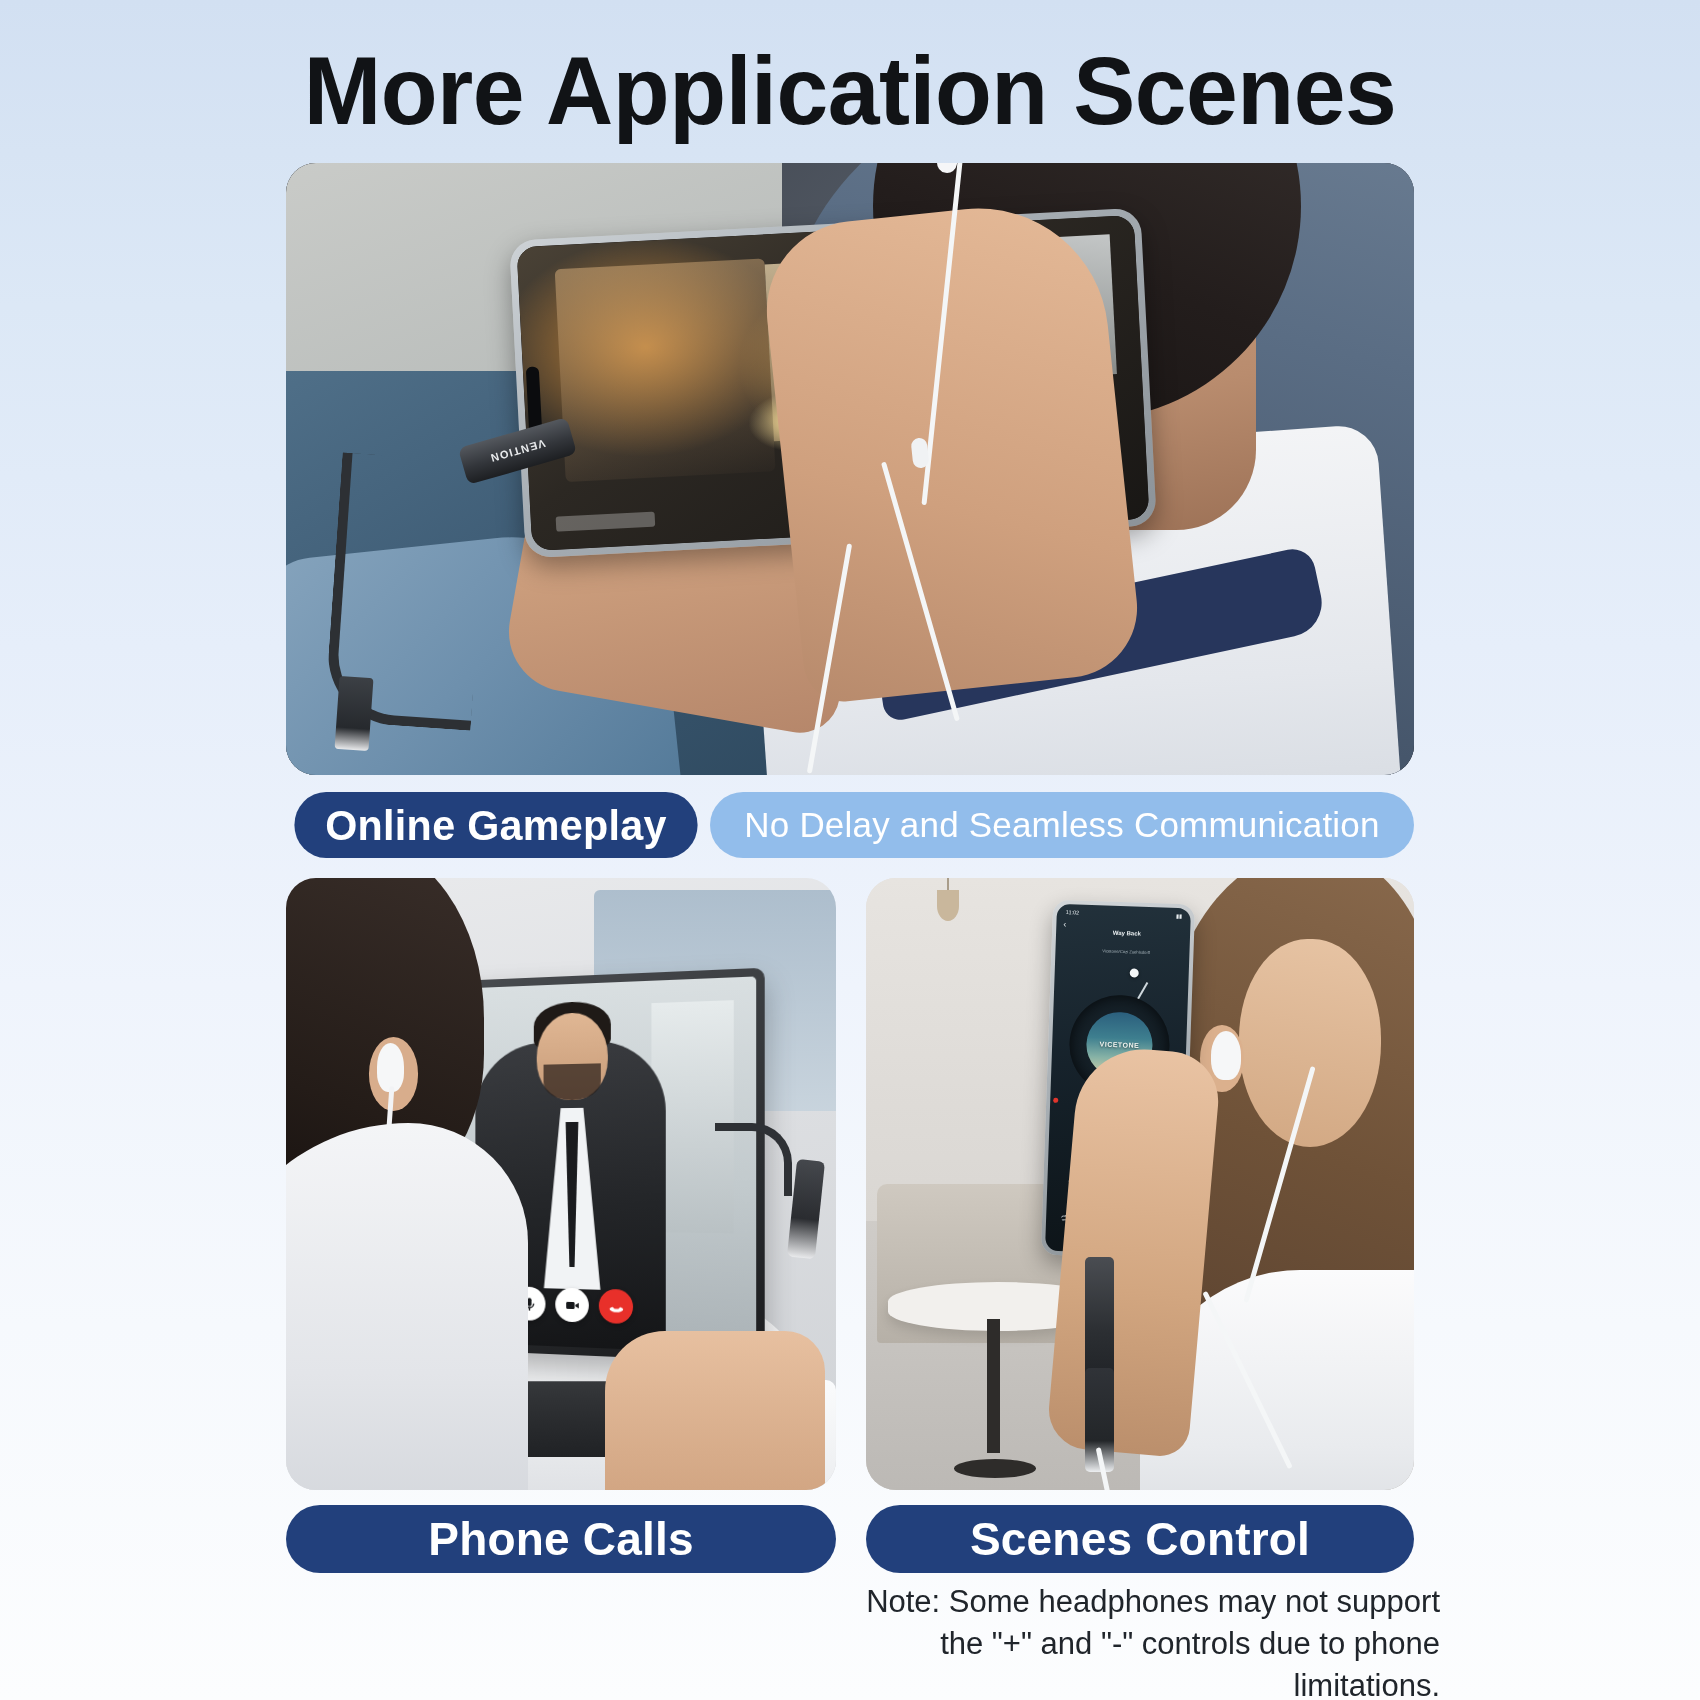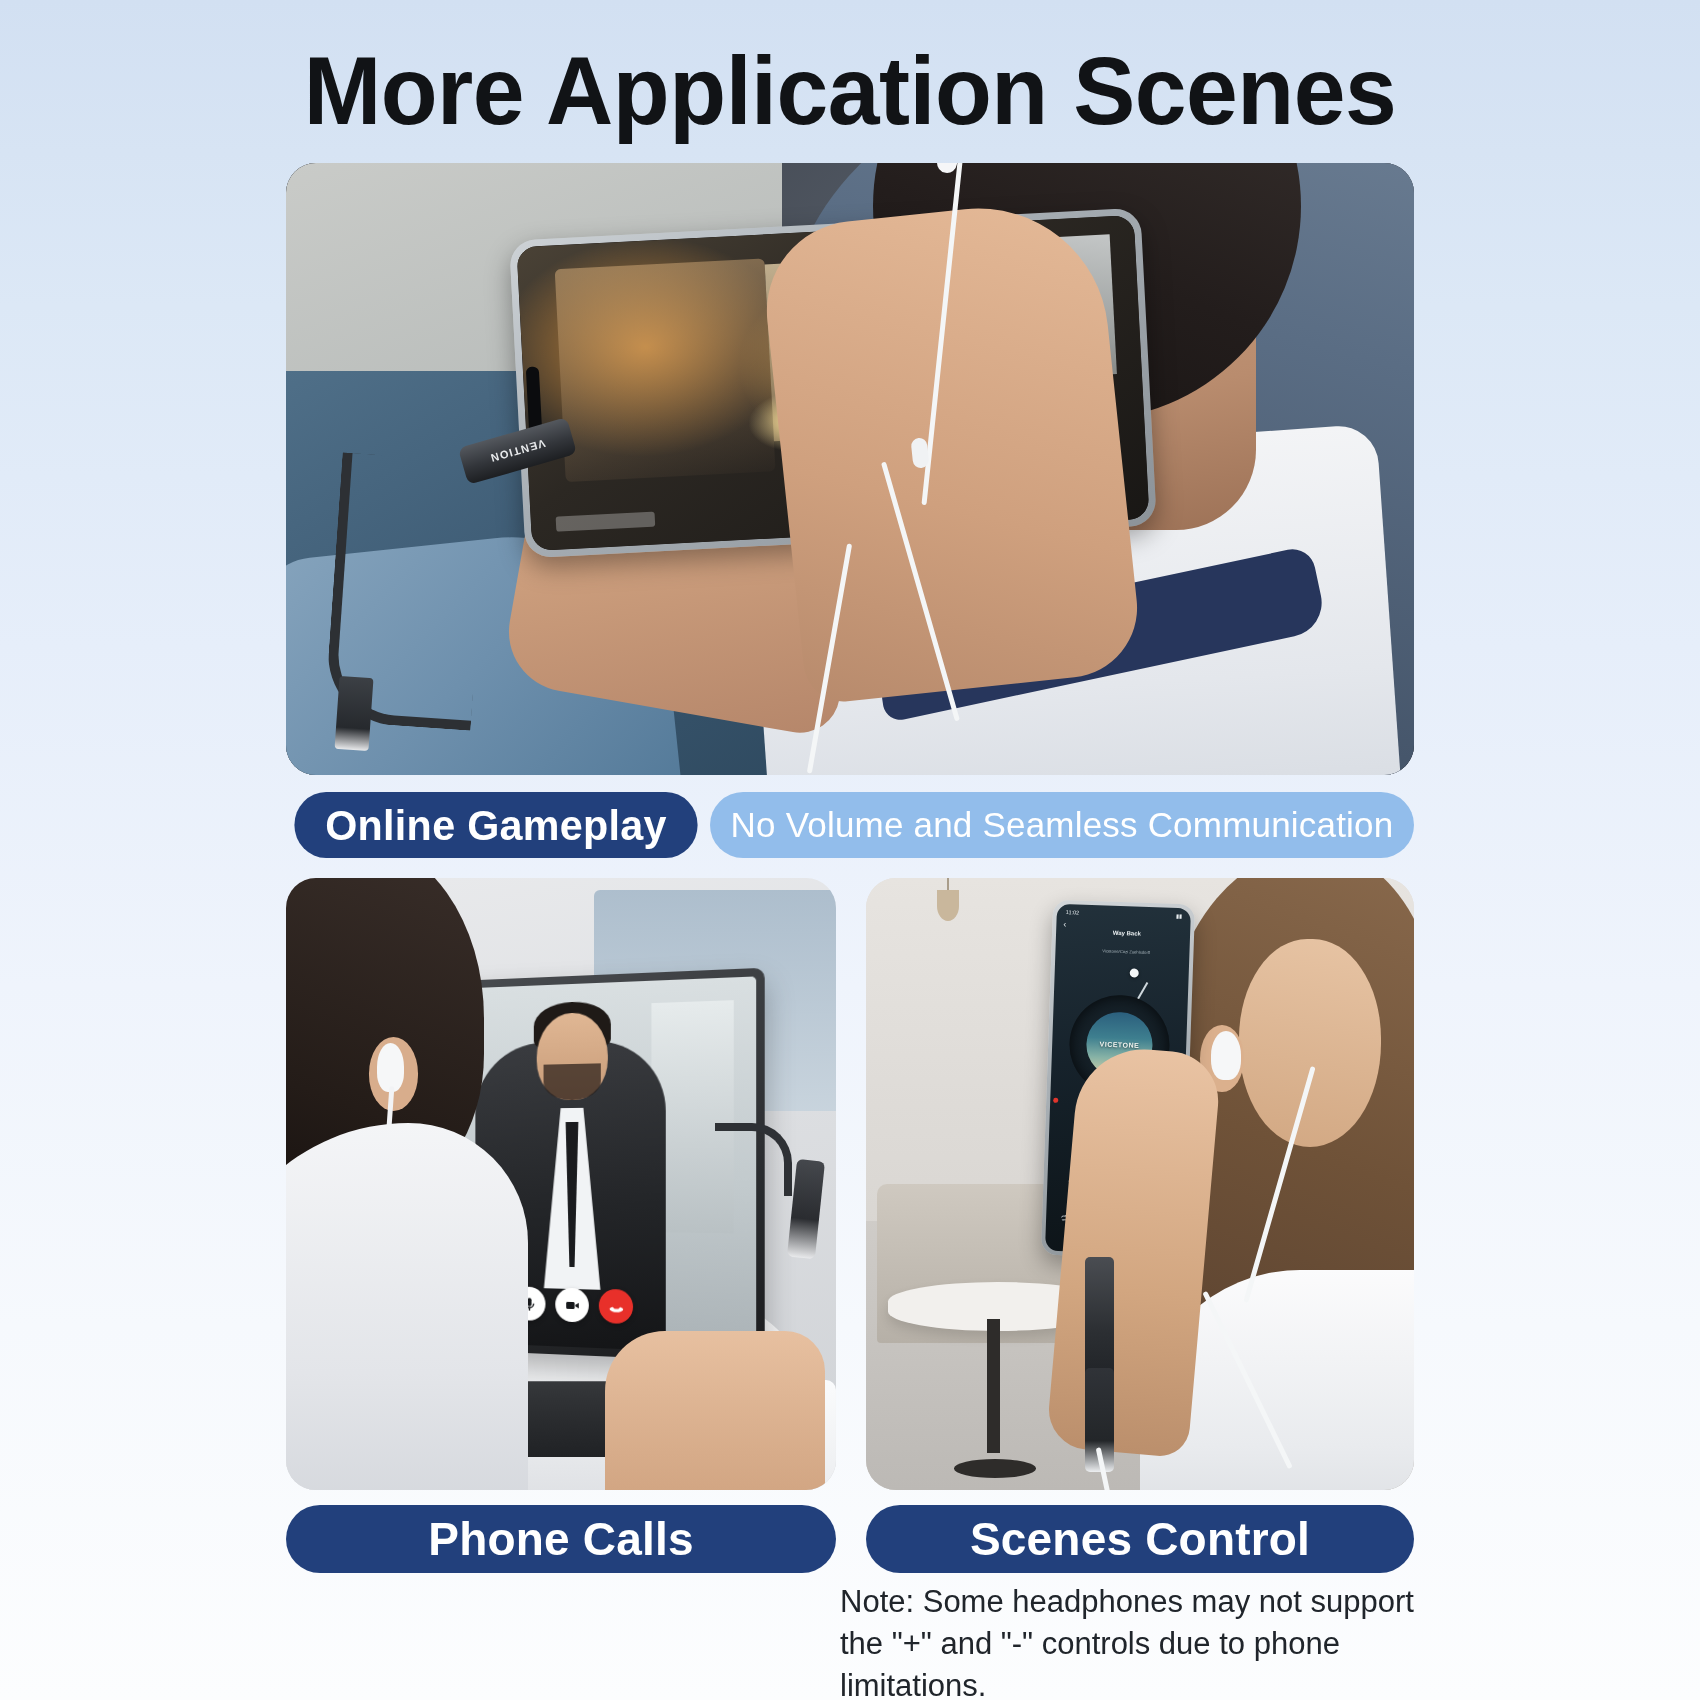--- a/index.html
+++ b/index.html
@@ -563,21 +563,21 @@
     font-size: 43px; font-weight: 700; letter-spacing: .3px;
     transform: scaleX(0.96);
   }
   #banner-top .pill-light {
     flex: 1;
     font-size: 35px; font-weight: 400; letter-spacing: .2px;
   }
 
   .caption-block {
     position: absolute;
-    text-align: left;
+    text-align: right;
   }
   #caption-left  { left: 286px; top: 1505px; width: 550px; }
   #caption-right { left: 866px; top: 1505px; width: 548px; }
 
   .caption-pill {
     width: 100%; height: 68px;
     border-radius: 34px;
     background: #22407c;
     color: #ffffff;
     display: flex; align-items: center; justify-content: center;
@@ -640,21 +640,21 @@
 
   <div class="ew ew1"></div>
   <div class="ew ew2"></div>
   <div class="ew ew3"></div>
   <div class="ew-split"></div>
   <div class="ew-bud"></div>
 </div>
 
 <div class="banner-row" id="banner-top">
   <div class="pill pill-dark">Online Gameplay</div>
-  <div class="pill pill-light">No Volume and Seamless Communication</div>
+  <div class="pill pill-light">No Delay and Seamless Communication</div>
 </div>
 
 <div class="photo" id="photo-left">
   <div class="ph-layer vc-bg"></div>
   <div class="vc-window"></div>
   <div class="vc-table"></div>
   <div class="vc-cup"></div>
 
   <div class="vc-tablet">
     <div class="vc-screen">

